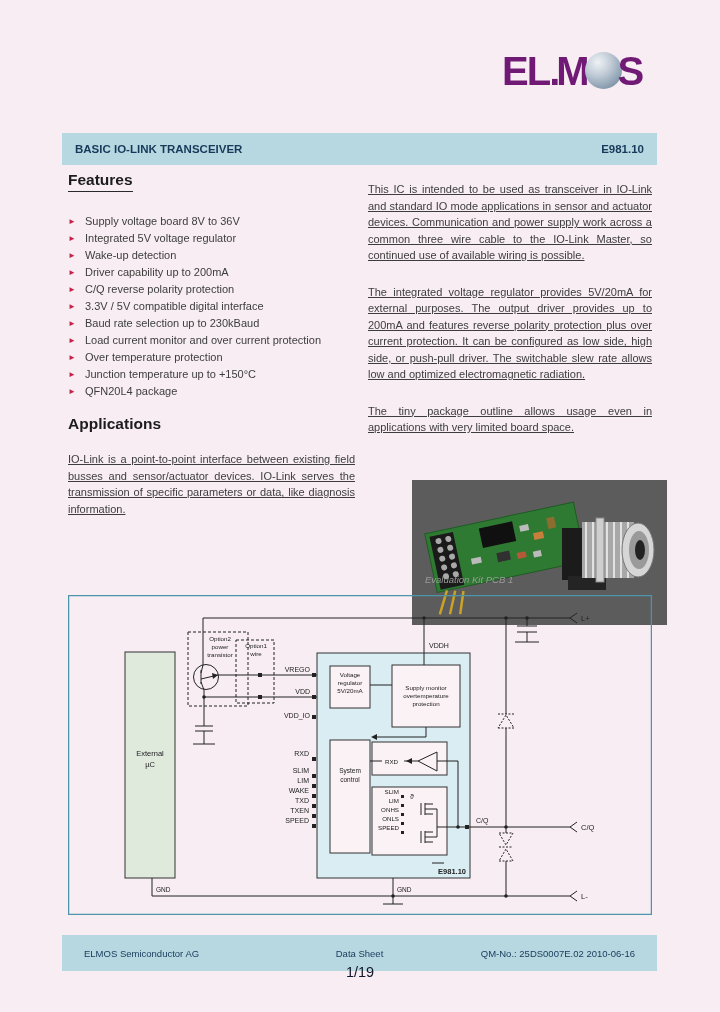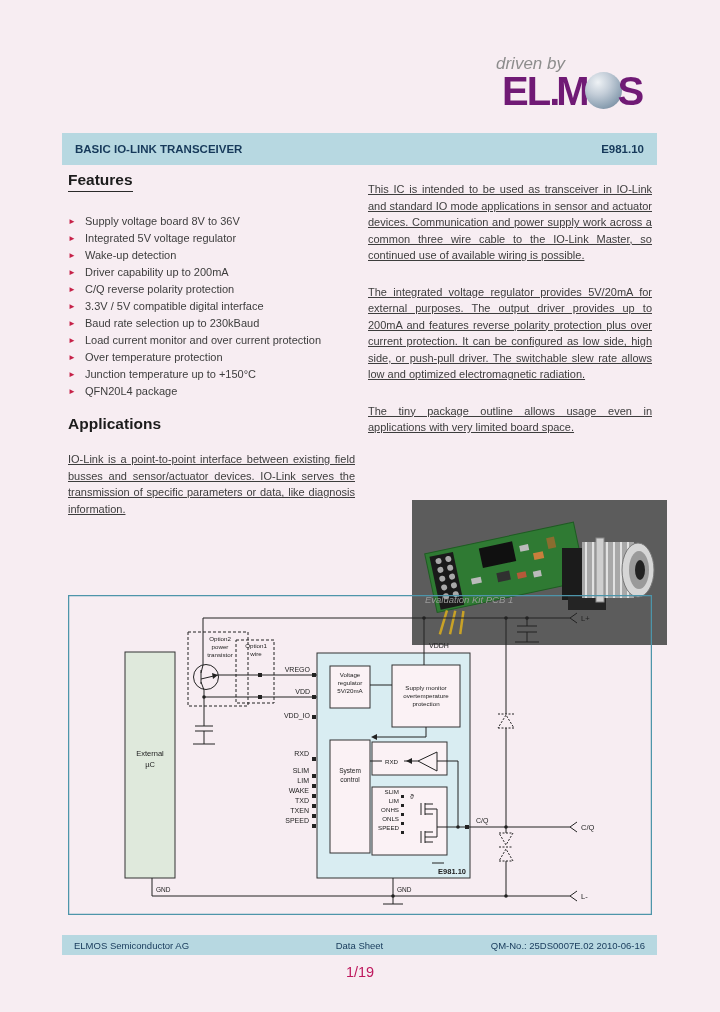--- a/index.html
+++ b/index.html
@@ -14,69 +14,68 @@
   .logo-dot{font-size:40px;letter-spacing:-4px;}
   .logo-globe{display:inline-block;width:37px;height:37px;border-radius:50%;
          background:radial-gradient(circle at 35% 28%, #eef2f5 0%, #c3cdd8 35%, #8da1b3 70%, #66798c 100%);
          vertical-align:-4px;margin:0 -4px 0 -3px;}
 
   
   .bar{position:absolute;left:62px;width:595px;background:#b7d8e1;color:#16395a;
        display:flex;align-items:center;box-sizing:border-box;}
   .header-bar{top:133px;height:22px;padding:16px 13px;justify-content:space-between;
        font-weight:bold;font-size:11.5px;}
-  .footer-bar{top:935px;height:20px;padding:0 12px;font-size:9.5px;justify-content:flex-end;}
+  .footer-bar{top:935px;height:36px;padding:0 22px;font-size:9.5px;}
   .footer-bar .fl{flex:1;text-align:left;}
   .footer-bar .fc{flex:0 0 auto;text-align:center;}
   .footer-bar .fr{flex:1;text-align:right;}
   .footer-bar .fr span{}
 
   
   .col-left{position:absolute;left:68px;top:165px;width:287px;}
   .col-right{position:absolute;left:368px;top:165px;width:284px;}
   .heading{font-size:15.5px;font-weight:bold;color:#1c1c1c;margin-top:6px;}
   .heading .u{display:inline-block;border-bottom:1.5px solid #2a2a2a;padding-bottom:2px;}
   .feature-list{margin-top:21px;}
   .feat{display:flex;}
   .feat .b{width:17px;color:#c62148;font-size:8px;line-height:17px;}
   .feat .t{flex:1;font-size:11px;line-height:17px;}
   .para{font-size:11px;line-height:16.5px;text-align:justify;margin:0 0 20px 0;text-decoration:underline;}
   .gd-first{margin-top:16px;}
   .apps-head{margin-top:15px;}
   .apps-body{margin-top:18px;}
 
   
-  .photo-box{position:absolute;left:412px;top:500px;width:255px;height:145px;z-index:1;}
+  .photo-box{position:absolute;left:412px;top:480px;width:255px;height:145px;z-index:1;}
 
   
   .diagram{position:absolute;left:68px;top:595px;width:584px;height:320px;z-index:2;}
   .diagram svg text{font-family:"Liberation Sans",sans-serif;fill:#222;}
   .wire{stroke:#222;stroke-width:1;fill:none;}
   .teal{stroke:#4d95aa;stroke-width:1.5;fill:none;}
   .blk{stroke:#333;stroke-width:1;}
   .dash{stroke:#222;stroke-width:1;fill:none;stroke-dasharray:3,2;}
   .dd{stroke:#222;stroke-width:1;fill:none;stroke-dasharray:2,1.5;}
   .t6{font-size:6.2px;}
   .t65{font-size:6.5px;}
   .t7{font-size:7px;}
   .t75{font-size:7.5px;}
   .tb{font-size:7.5px;font-weight:bold;}
   .mid{text-anchor:middle;}
   .end{text-anchor:end;}
 
   .page-num{position:absolute;top:964px;left:0;right:0;text-align:center;
-            font-size:14.5px;color:#be185d;}
+            font-size:14.5px;color:#0f172a;}
 </style>
 </head>
 <body>
 
 <div class="page">
 
   <div class="logo-area">
-    <div class="tagline">driven by</div>
     <div class="brand"><span>EL</span><span class="logo-dot">.</span><span>M</span><span class="logo-globe"></span><span>S</span></div>
   </div>
 
   <div class="bar header-bar">
     <span>BASIC IO-LINK TRANSCEIVER</span>
     <span>E981.10</span>
   </div>
 
   <div class="col-left">
     <div class="heading"><span class="u">Features</span></div>

